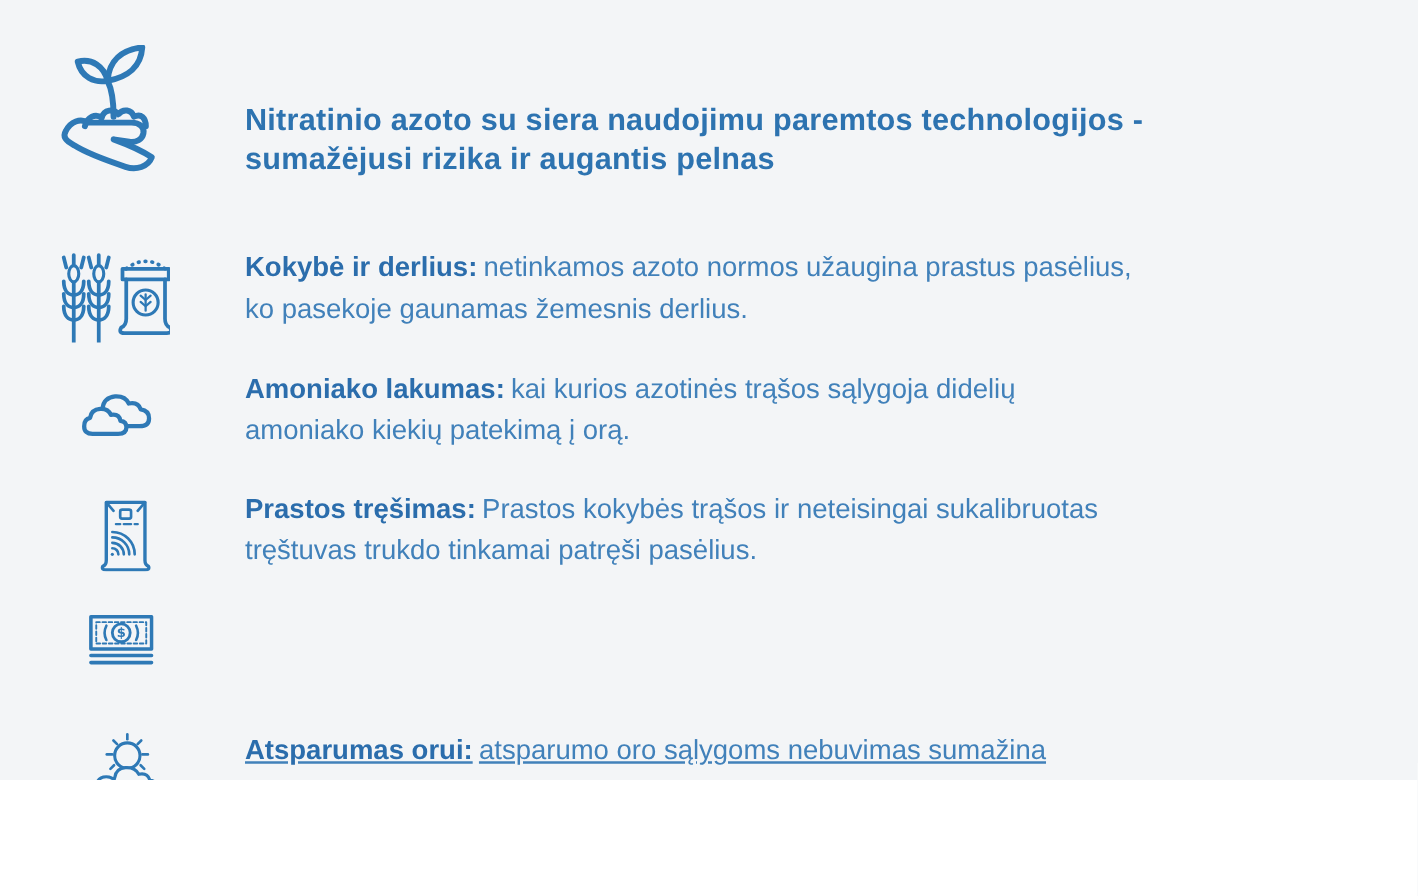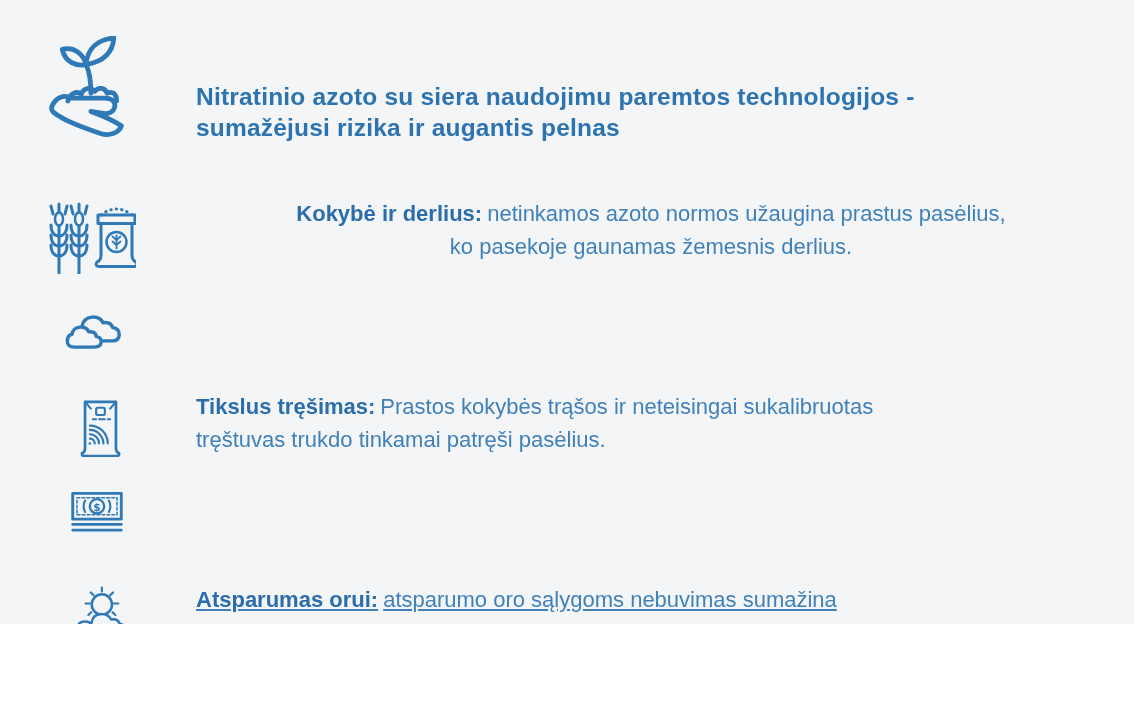--- a/index.html
+++ b/index.html
@@ -61,48 +61,50 @@
       <path d="M53 21.5 L53 53 Q53 58.5 49 60 Q46.5 64.5 51.5 64.5 L85.5 64.5 Q90.5 64.5 88 60 Q84 58.5 84 53 L84 21.5"></path>
       <circle cx="68.5" cy="40" r="10" stroke-width="2.5"></circle>
       <g stroke-width="1.8">
         <path d="M68.5 33.5 V46.5"></path>
         <path d="M68.5 38 L64.5 34.5 M68.5 38 L72.5 34.5"></path>
         <path d="M68.5 43 L64.5 39.5 M68.5 43 L72.5 39.5"></path>
       </g>
     </svg>
   </div>
 
-  <p class="item-text" style="top:198px;text-align:center;"><strong>Kokybė ir derlius:</strong><span class="body">netinkamos azoto normos užaugina prastus pasėlius,
+  <p class="item-text" style="top:198px;"><strong>Kokybė ir derlius:</strong><span class="body">netinkamos azoto normos užaugina prastus pasėlius,
 ko pasekoje gaunamas žemesnis derlius.</span></p>
 
   <div class="icon-abs" style="left:64px; top:309px;">
     <svg width="60" height="40" viewBox="0 0 62 42" fill="none" stroke="#2E79B6" stroke-width="3.6" stroke-linecap="round" stroke-linejoin="round">
       <path d="M22 33.5 Q13.5 33.5 13 26 Q13 19.5 18.5 18.5 Q19.5 9.5 29 8.5 Q37.5 8 40.5 14.5 Q48.5 13 50.5 19.5 Q57.5 20.5 57.5 27 Q57.5 33.5 49.5 33.5 Z"></path>
       <path d="M10 40 Q3 40 3 33.5 Q3 27.5 8 26.5 Q9 19.5 16.5 19 Q23 18.5 25.5 24 Q32.5 23 33.5 29 Q38.5 29.5 38.5 34.5 Q38.5 40 31.5 40 Z" fill="#f3f5f7"></path>
     </svg>
   </div>
 
+  <p class="item-text" style="top:295px;"><strong>Amoniako lakumas:</strong><span class="body">kai kurios azotinės trąšos sąlygoja didelių
+amoniako kiekių patekimą į orą.</span></p>
 
   <div class="icon-abs" style="left:80px; top:399px;">
     <svg width="41" height="58" viewBox="0 0 42 60" fill="none" stroke="#2E79B6" stroke-width="2.8" stroke-linecap="round" stroke-linejoin="round">
       <path d="M5 3 H37 V51 Q37 55 40 56 Q41 59 37 59 H5 Q1 59 2 56 Q5 55 5 51 Z"></path>
       <path d="M5 3 L11 10 M37 3 L31 10" stroke-width="2.2"></path>
       <rect x="16.5" y="9" width="9" height="7.5" rx="1.5" stroke-width="2.2"></rect>
       <path d="M13 21 h3.5 M19.5 21 h6 M28.5 21 h2.5" stroke-width="2"></path>
       <g stroke-width="2.2">
         <path d="M10 41 A5 5 0 0 1 15 46"></path>
         <path d="M10 36.5 A9.5 9.5 0 0 1 19.5 46"></path>
         <path d="M10 32 A14 14 0 0 1 24 46"></path>
         <path d="M10 27.5 A18.5 18.5 0 0 1 28.5 46"></path>
       </g>
       <circle cx="10" cy="46" r="1.3" fill="#2E79B6" stroke="none"></circle>
     </svg>
   </div>
 
-  <p class="item-text" style="top:391px;"><strong>Tikslus tręšimas:</strong><span class="body">Prastos kokybės trąšos ir neteisingai sukalibruotas
+  <p class="item-text" style="top:391px;"><strong>Prastos tręšimas:</strong><span class="body">Prastos kokybės trąšos ir neteisingai sukalibruotas
 tręštuvas trukdo tinkamai patręši pasėlius.</span></p>
 
   <div class="icon-abs" style="left:71px; top:492px;">
     <svg width="52" height="40" viewBox="0 0 54 42" fill="none" stroke="#2E79B6" stroke-width="3" stroke-linecap="round" stroke-linejoin="round">
       <rect x="1.5" y="1.5" width="51" height="27"></rect>
       <rect x="6" y="6" width="42" height="18" stroke-width="1.6" stroke-dasharray="3 2.2"></rect>
       <circle cx="27" cy="15" r="7.5" stroke-width="2.4"></circle>
       <text x="27" y="15.5" text-anchor="middle" dominant-baseline="central" font-family="'DejaVu Sans',sans-serif" font-size="11" font-weight="bold" fill="#2E79B6" stroke="none">$</text>
       <path d="M14.5 9 Q11.5 15 14.5 21 M39.5 9 Q42.5 15 39.5 21" stroke-width="2.2"></path>
       <path d="M1.5 34 H52.5 M1.5 40 H52.5"></path>

